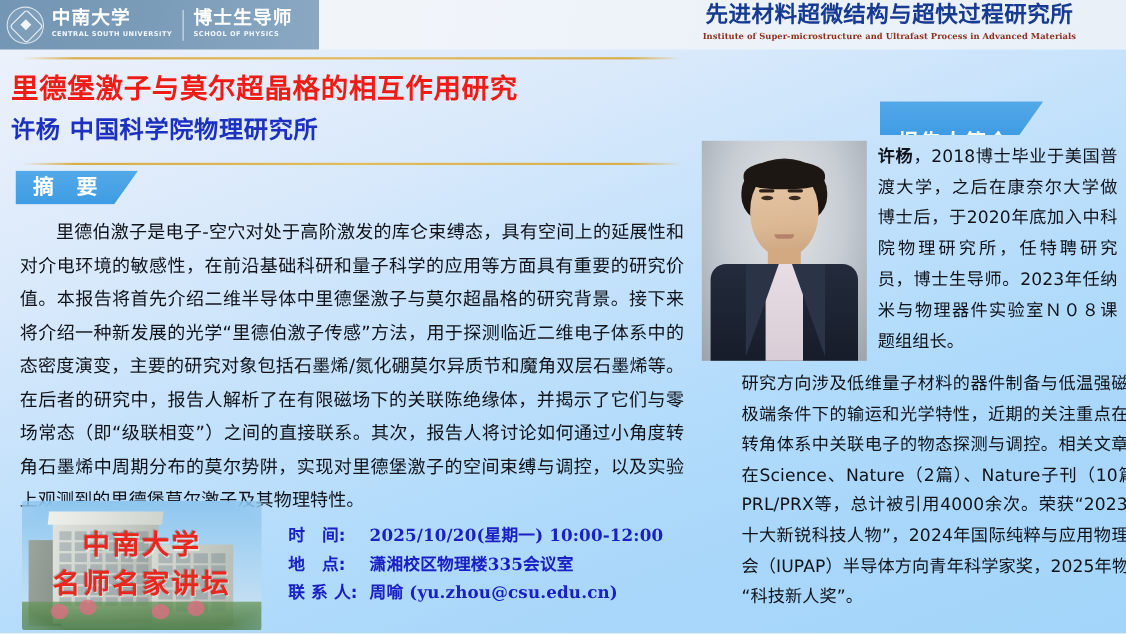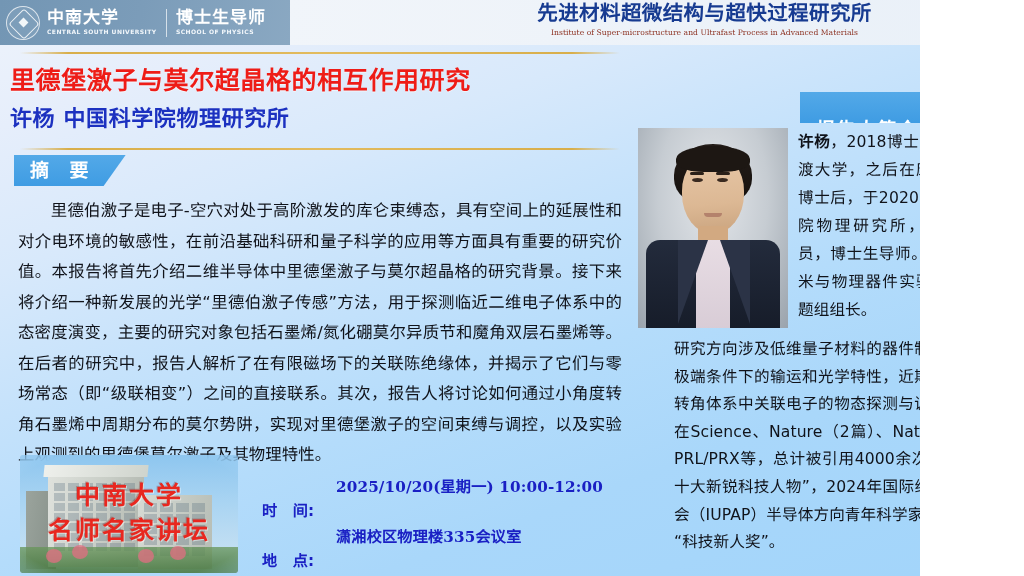--- a/index.html
+++ b/index.html
@@ -6,21 +6,21 @@
 
   html, body {
     width: 1024px;
     height: 576px;
     overflow: hidden;
     font-family: "DejaVu Sans", "Liberation Sans", sans-serif;
   }
 
   #poster {
     position: relative;
-    width: 920px;
+    width: 1024px;
     height: 576px;
     background: linear-gradient(160deg,
                 #eef3fb 0%,
                 #e6eefb 14%,
                 #d8e9fb 30%,
                 #c5e2fb 46%,
                 #b4dcfb 62%,
                 #a9d7fa 78%,
                 #a3d5fa 100%);
     overflow: hidden;
@@ -84,29 +84,29 @@
   }
 
   
   #institute-block {
     position: absolute;
     right: 8px; top: 1px;
     width: 415px;
     text-align: center;
   }
   #institute-cn {
-    font-family: Liberation Serif, serif;
+    font-family: Liberation Sans, sans-serif;
     font-size: 20.5px; font-weight: 700;
     color: #173b91;
     letter-spacing: .4px;
     line-height: 1.25;
   }
   #institute-en {
     font-family: "DejaVu Serif", "Liberation Serif", serif;
-    font-size: 7.6px; font-weight: 400;
+    font-size: 7.6px; font-weight: 700;
     color: #8c3020;
     letter-spacing: .05px;
     line-height: 1.4;
     margin-top: 1px;
   }
   #report-series {
     font-family: "DejaVu Serif", "Liberation Serif", serif;
     font-size: 21px; font-weight: 700;
     color: #d2171a;
     letter-spacing: 1.2px;
@@ -190,21 +190,20 @@
     color: #1a20c4;
     line-height: 26px;
     letter-spacing: .15px;
   }
   .event-row { display: flex; white-space: nowrap; }
   .event-key {
     width: 74px;
     flex: 0 0 auto;
     display: inline-flex;
     justify-content: space-between;
-    margin-top: 24px;
   }
   .event-val { font-family: "DejaVu Serif", "Liberation Serif", serif; }
 
   
   #forum-photo {
     position: absolute;
     left: 20px; top: 455px;
     width: 218px; height: 118px;
     overflow: hidden;
     background: linear-gradient(180deg, #8ec6ef 0%, #a9d4f2 40%, #cfe4f3 100%);

